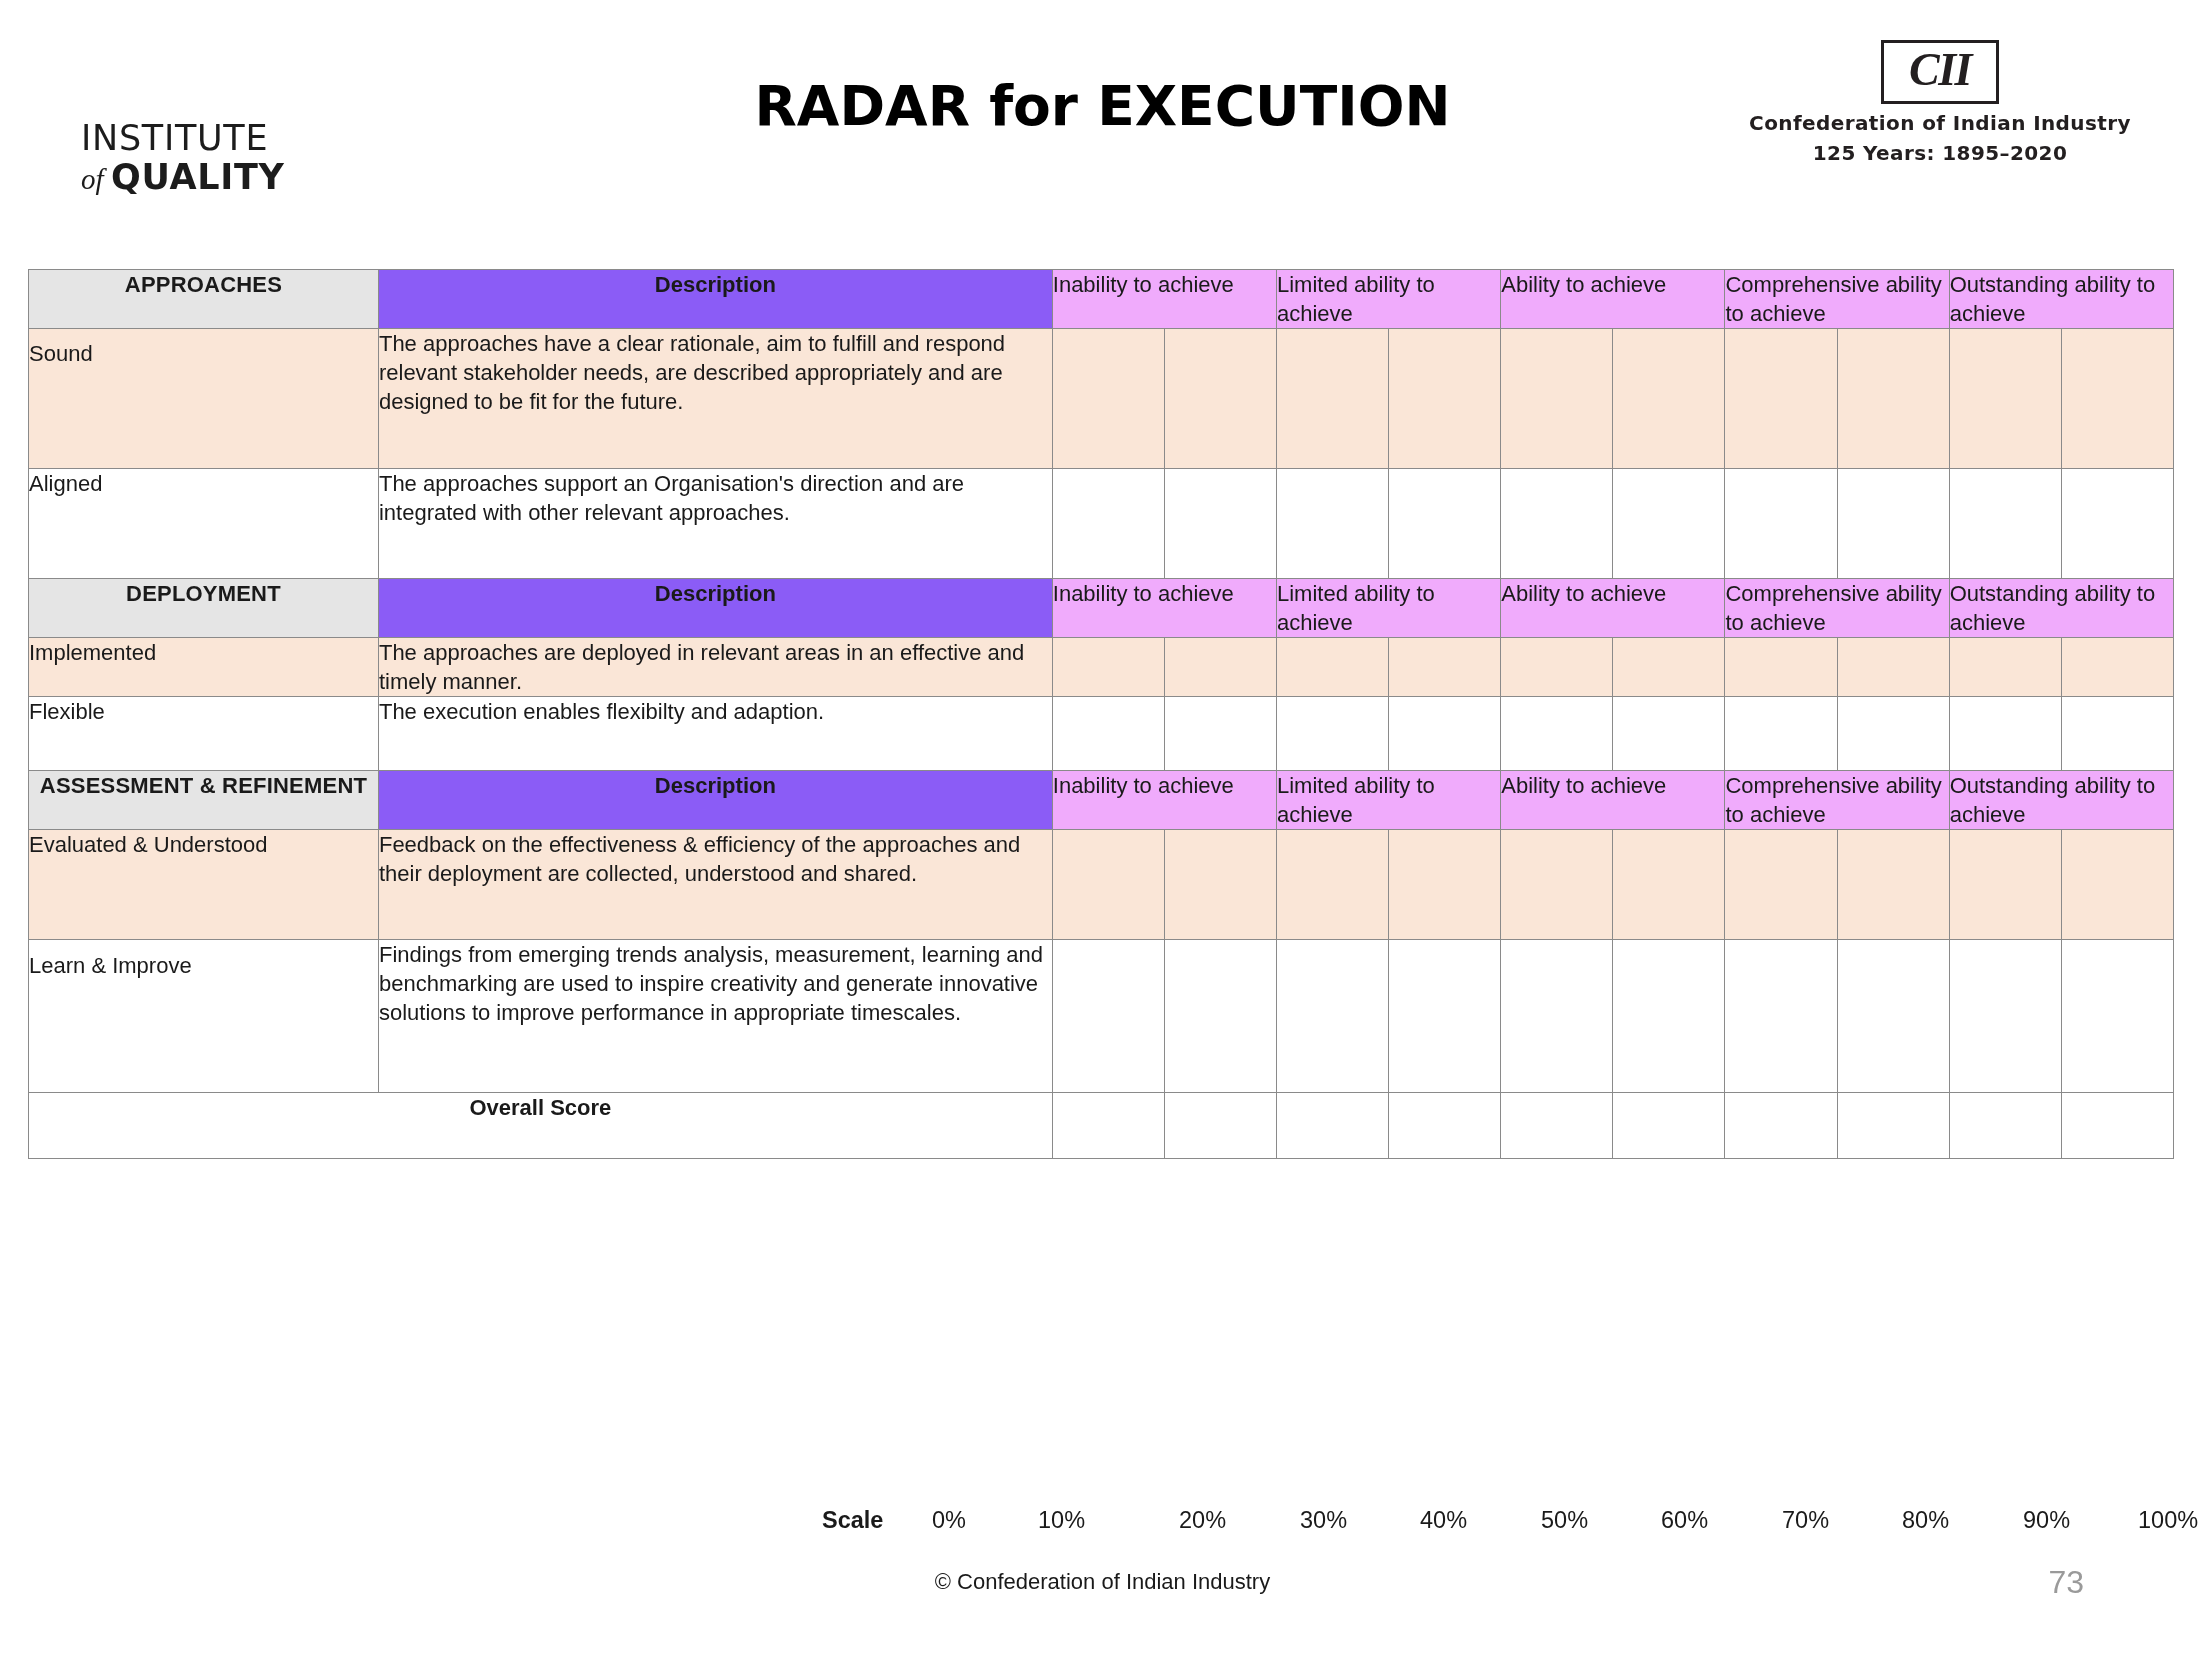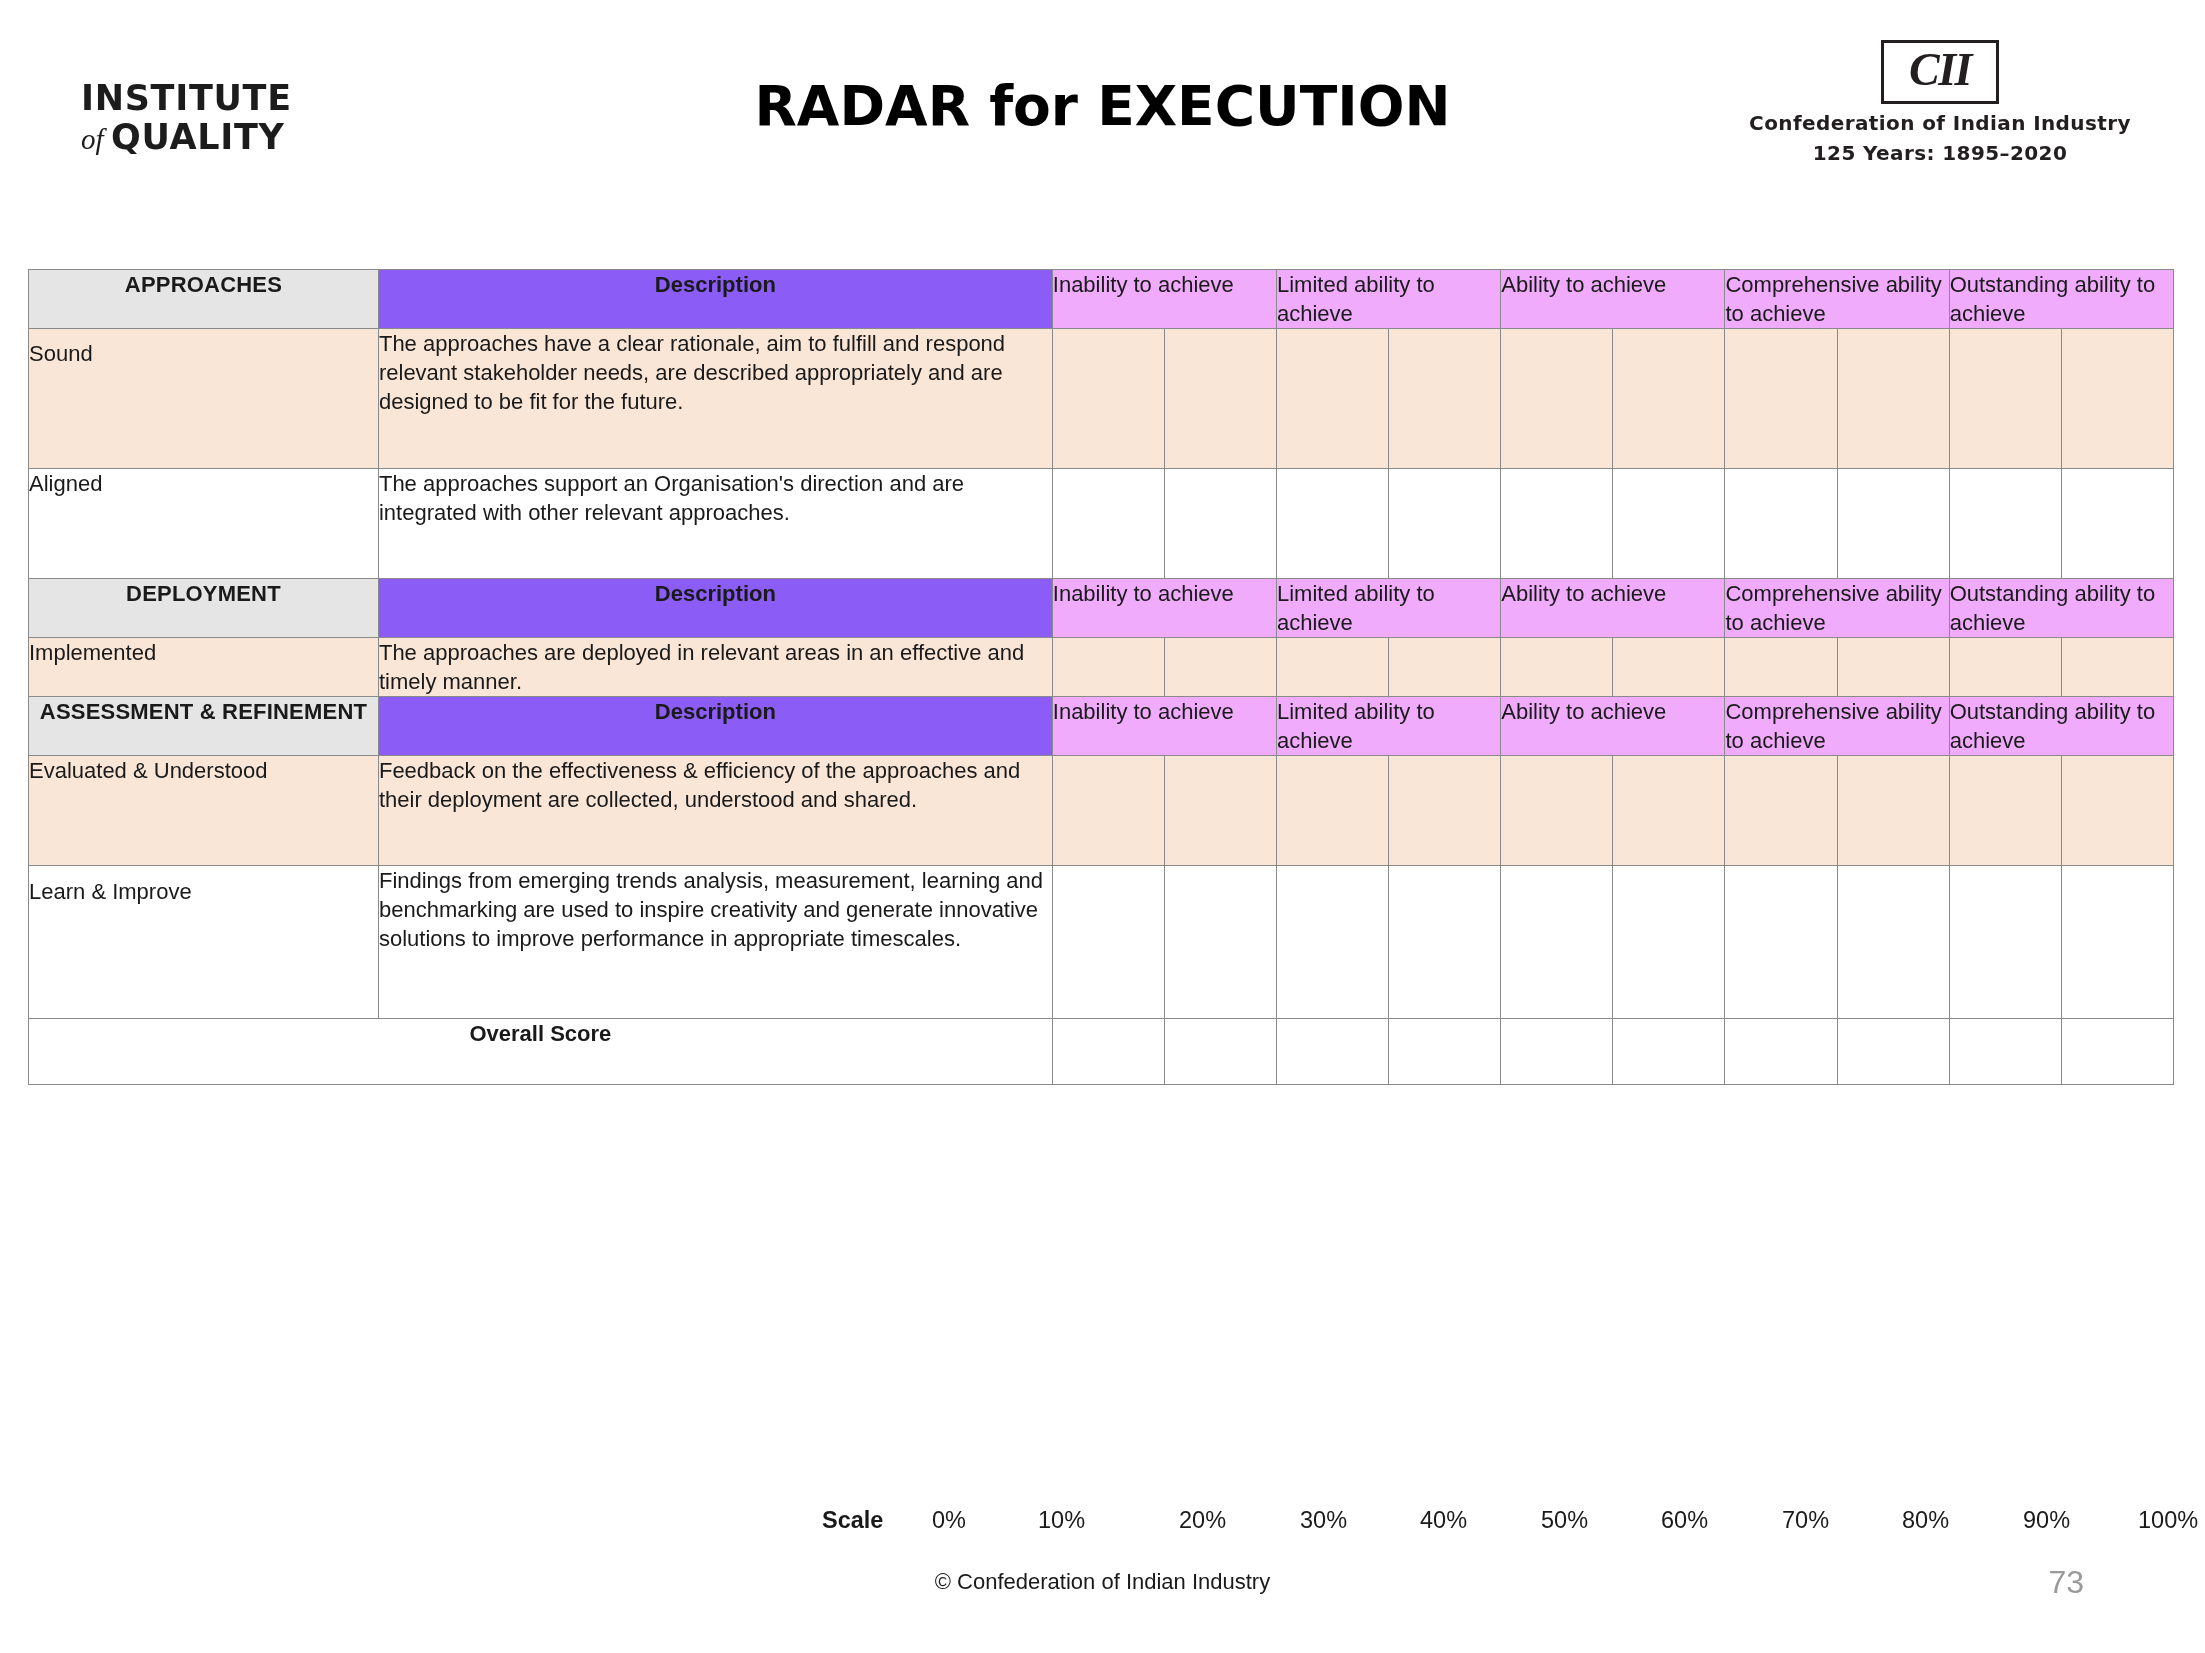--- a/index.html
+++ b/index.html
@@ -24,24 +24,25 @@
   .logo-left {
     position: absolute;
     left: 81px;
     top: 81px;
     width: 221px;
     text-align: left;
     line-height: 1.0;
   }
   .logo-left .l1 {
     font-family: "DejaVu Sans", sans-serif;
-    font-weight: bold;
+    font-weight: normal;
     font-size: 35px;
     letter-spacing: 0.7px;
     color: #1c1c1c;
+    margin-top: 40px;
   }
   .logo-left .l2 {
     font-family: "Liberation Serif", serif;
     font-style: italic;
     font-size: 29px;
     color: #1c1c1c;
     display: inline-block;
     margin-right: 7.4px;
   }
   .logo-left .l3 {
@@ -335,20 +336,34 @@
     <td class="box-cell"></td>
     <td class="box-cell"></td>
     <td class="box-cell"></td>
     <td class="box-cell"></td>
     <td class="box-cell"></td>
     <td class="box-cell"></td>
     <td class="box-cell"></td>
     <td class="box-cell"></td>
   </tr>
 
+  <tr class="plain" style="height:74px">
+    <td class="crit-cell">Flexible</td>
+    <td class="desc-cell">The execution enables flexibilty and adaption.</td>
+    <td class="box-cell"></td>
+    <td class="box-cell"></td>
+    <td class="box-cell"></td>
+    <td class="box-cell"></td>
+    <td class="box-cell"></td>
+    <td class="box-cell"></td>
+    <td class="box-cell"></td>
+    <td class="box-cell"></td>
+    <td class="box-cell"></td>
+    <td class="box-cell"></td>
+  </tr>
 
   <tr>
     <td class="crit-head">ASSESSMENT &amp; REFINEMENT</td>
     <td class="desc-head">Description</td>
     <td class="lvl-head" colspan="2">Inability to achieve</td>
     <td class="lvl-head" colspan="2">Limited ability to achieve</td>
     <td class="lvl-head" colspan="2">Ability to achieve</td>
     <td class="lvl-head" colspan="2">Comprehensive ability to achieve</td>
     <td class="lvl-head" colspan="2">Outstanding ability to achieve</td>
   </tr>

